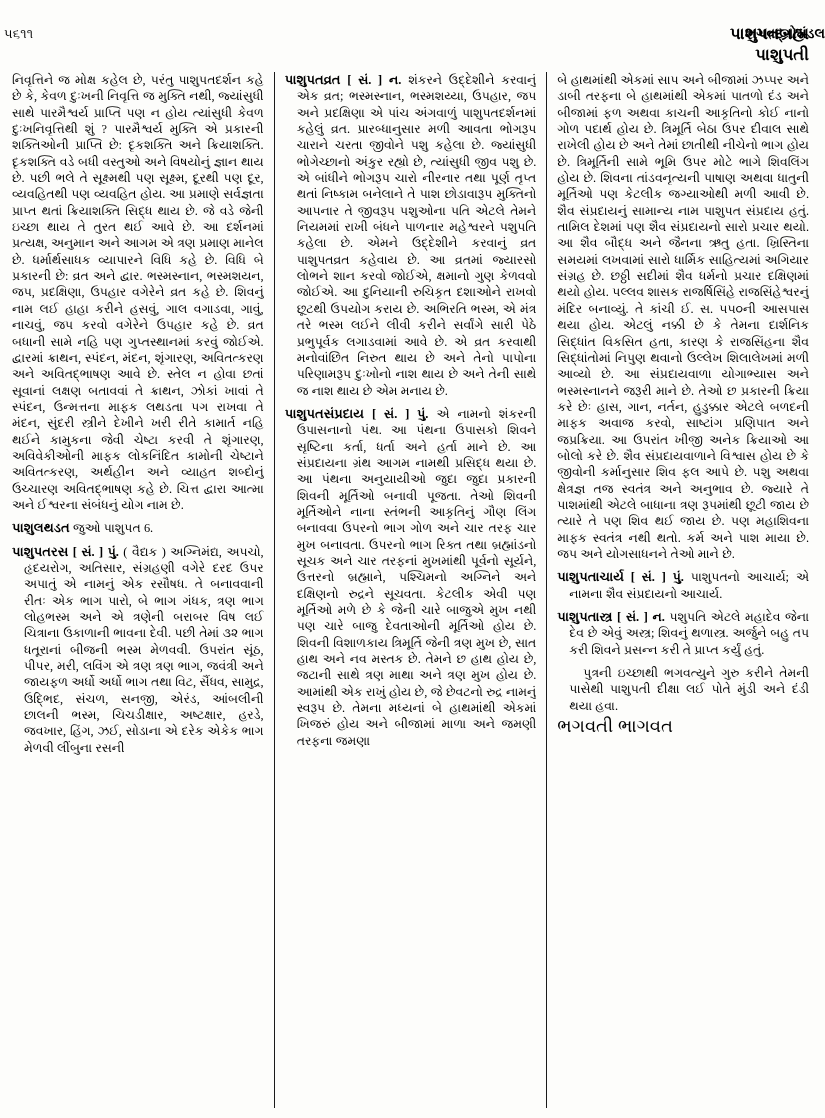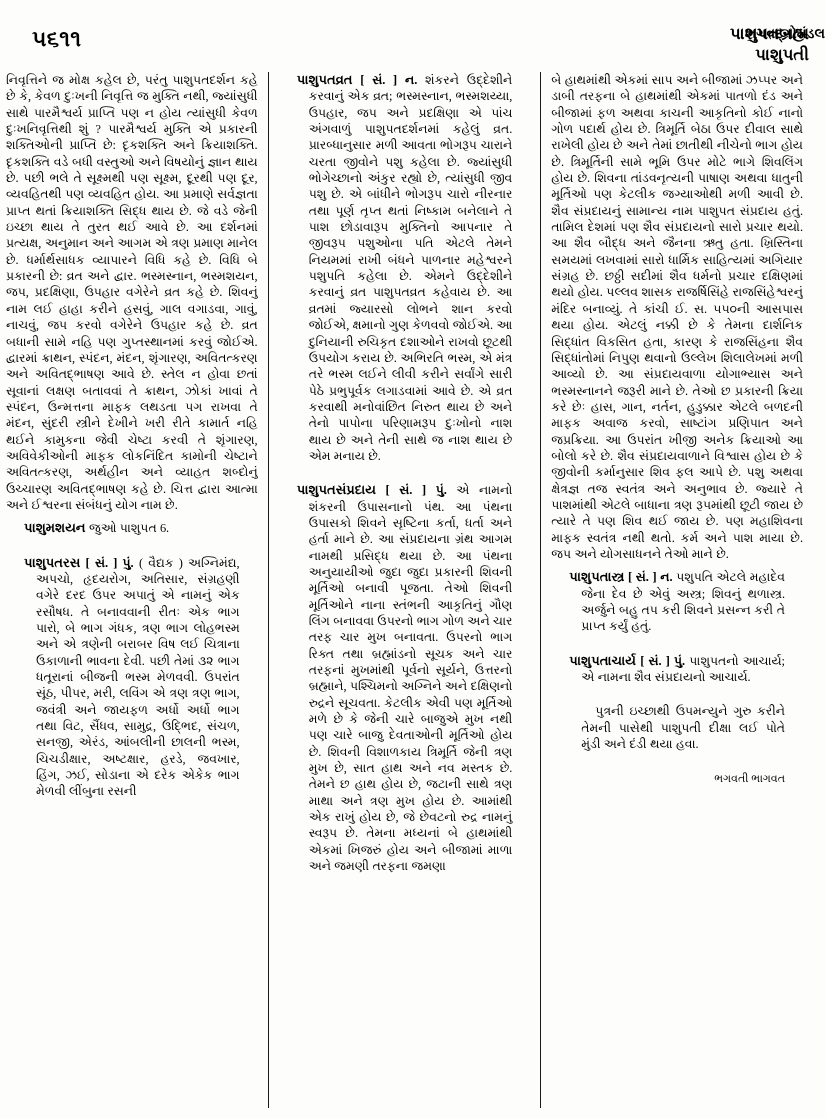--- a/index.html
+++ b/index.html
@@ -27,24 +27,24 @@
   
   .runhead {
     position: absolute;
     top: 26px;
     left: 0;
     right: 0;
     height: 46px;
   }
   .runhead .folio {
     position: absolute;
-    left: 32px;
+    left: 4px;
     top: 0;
-    font-weight: bold;
-    font-size: 22px;
+    font-weight: normal;
+    font-size: 13px;
     letter-spacing: 0.2px;
   }
   .runhead .booktitle {
     position: absolute;
     left: 0;
     right: 0;
     top: 0;
     text-align: right;
     font-weight: bold;
     font-size: 14px;
@@ -57,21 +57,21 @@
     font-weight: bold;
     font-size: 16.5px;
     line-height: 1.25;
   }
   .runhead .catchwords span { display: block; }
 
   
   .columns {
     position: absolute;
     top: 72px;
-    left: 6px;
+    left: 12px;
     width: 797px;
     height: 1036px;
     display: flex;
     align-items: flex-start;
   }
   .col {
     width: 252px;
     height: 1036px;
     overflow: hidden;
     font-size: 12.4px;
@@ -82,21 +82,21 @@
   }
   .rule {
     width: 1px;
     align-self: stretch;
     background: #1a1a1a;
     margin: 0 10px;
     flex: 0 0 1px;
     height: 1036px;
   }
   .col p {
-    margin: 18px;
+    margin: 0;
     padding: 0;
     text-indent: 0;
   }
   .col p.cont {
     margin: 0;
   }
   .col p.entry {
     margin-top: 7px;
     text-indent: -12px;
     padding-left: 12px;
@@ -107,22 +107,22 @@
     font-size: 13.1px;
   }
   .src {
     font-weight: bold;
   }
   .pos {
     font-weight: bold;
   }
   .col p.credit {
     margin-top: 4px;
-    text-align: right;
-    font-size: 11px;
+    text-align: left;
+    font-size: 18px;
   }
   .col p.hang {
     text-indent: 14px;
   }
 </style>
 </head>
 <body>
 
 <div id="page">
 
@@ -131,31 +131,31 @@
     <div class="booktitle">ભગવદ્ગોમંડલ</div>
     <div class="catchwords">
       <span>પાશુપતબ્રહ્મ</span>
       <span>પાશુપતી</span>
     </div>
   </div>
 
   <div class="columns">
     <div class="col" id="col-1">
         <p class="cont">નિવૃત્તિને જ મોક્ષ કહેલ છે, પરંતુ પાશુપતદર્શન કહે છે કે, કેવળ દુઃખની નિવૃત્તિ જ મુક્તિ નથી, જ્યાંસુધી સાથે પારમૈશ્વર્ય પ્રાપ્તિ પણ ન હોય ત્યાંસુધી કેવળ દુઃખનિવૃત્તિથી શું ? પારમૈશ્વર્ય મુક્તિ એ પ્રકારની શક્તિઓની પ્રાપ્તિ છે: દૃકશક્તિ અને ક્રિયાશક્તિ. દૃકશક્તિ વડે બધી વસ્તુઓ અને વિષયોનું જ્ઞાન થાય છે. પછી ભલે તે સૂક્ષ્મથી પણ સૂક્ષ્મ, દૂરથી પણ દૂર, વ્યવહિતથી પણ વ્યવહિત હોય. આ પ્રમાણે સર્વજ્ઞતા પ્રાપ્ત થતાં ક્રિયાશક્તિ સિદ્ધ થાય છે. જે વડે જેની ઇચ્છા થાય તે તુરત થઈ આવે છે. આ દર્શનમાં પ્રત્યક્ષ, અનુમાન અને આગમ એ ત્રણ પ્રમાણ માનેલ છે. ધર્માર્થસાધક વ્યાપારને વિધિ કહે છે. વિધિ બે પ્રકારની છે: વ્રત અને દ્વાર. ભસ્મસ્નાન, ભસ્મશયન, જપ, પ્રદક્ષિણા, ઉપહાર વગેરેને વ્રત કહે છે. શિવનું નામ લઈ હાહા કરીને હસવું, ગાલ વગાડવા, ગાવું, નાચવું, જપ કરવો વગેરેને ઉપહાર કહે છે. વ્રત બધાની સામે નહિ પણ ગુપ્તસ્થાનમાં કરવું જોઈએ. દ્વારમાં ક્રાથન, સ્પંદન, મંદન, શૃંગારણ, અવિતત્કરણ અને અવિતદ્ભાષણ આવે છે. સ્તેલ ન હોવા છતાં સૂવાનાં લક્ષણ બતાવવાં તે ક્રાથન, ઝોકાં ખાવાં તે સ્પંદન, ઉન્મત્તના માફક લથડતા પગ રાખવા તે મંદન, સુંદરી સ્ત્રીને દેખીને ખરી રીતે કામાર્ત નહિ થઈને કામુકના જેવી ચેષ્ટા કરવી તે શૃંગારણ, અવિવેકીઓની માફક લોકનિંદિત કામોની ચેષ્ટાને અવિતત્કરણ, અર્થહીન અને વ્યાહત શબ્દોનું ઉચ્ચારણ અવિતદ્ભાષણ કહે છે. ચિત્ત દ્વારા આત્મા અને ઈશ્વરના સંબંધનું યોગ નામ છે.</p>
-        <p class="entry"><span class="hw">પાશુમશયન</span> <span>જુઓ પાશુપત 6.</span></p>
+        <p class="entry"><span class="hw">પાશુલથડત</span> <span>જુઓ પાશુપત 6.</span></p>
         <p class="entry"><span class="hw">પાશુપતરસ</span> <span class="src">[ સં. ]</span>  <span class="pos">પું.</span> <span>( વૈદ્યક ) અગ્નિમંદ્ય, અપચો, હૃદયરોગ, અતિસાર, સંગ્રહણી વગેરે દરદ ઉપર અપાતું એ નામનું એક રસૌષધ. તે બનાવવાની રીતઃ એક ભાગ પારો, બે ભાગ ગંધક, ત્રણ ભાગ લોહભસ્મ અને એ ત્રણેની બરાબર વિષ લઈ ચિત્રાના ઉકાળાની ભાવના દેવી. પછી તેમાં ૩૨ ભાગ ધતૂરાનાં બીજની ભસ્મ મેળવવી. ઉપરાંત સૂંઠ, પીપર, મરી, લવિંગ એ ત્રણ ત્રણ ભાગ, જવંત્રી અને જાયફળ અર્ધો અર્ધો ભાગ તથા વિટ, સૈંધવ, સામુદ્ર, ઉદ્ભિદ, સંચળ, સનજી, એરંડ, આંબલીની છાલની ભસ્મ, ચિચડીક્ષાર, અષ્ટક્ષાર, હરડે, જવખાર, હિંગ, ઝઈ, સોડાના એ દરેક એકેક ભાગ મેળવી લીંબુના રસની</span></p>
       </div>
     <div class="rule"></div>
     <div class="col" id="col-2">
         <p class="entry"><span class="hw">પાશુપતવ્રત</span> <span class="src">[ સં. ]</span>  <span class="pos">ન.</span> <span>શંકરને ઉદ્દેશીને કરવાનું એક વ્રત; ભસ્મસ્નાન, ભસ્મશય્યા, ઉપહાર, જપ અને પ્રદક્ષિણા એ પાંચ અંગવાળું પાશુપતદર્શનમાં કહેલું વ્રત. પ્રારબ્ધાનુસાર મળી આવતા ભોગરૂપ ચારાને ચરતા જીવોને પશુ કહેલા છે. જ્યાંસુધી ભોગેચ્છાનો અંકુર રહ્યો છે, ત્યાંસુધી જીવ પશુ છે. એ બાંધીને ભોગરૂપ ચારો નીરનાર તથા પૂર્ણ તૃપ્ત થતાં નિષ્કામ બનેલાને તે પાશ છોડાવારૂપ મુક્તિનો આપનાર તે જીવરૂપ પશુઓના પતિ એટલે તેમને નિયમમાં રાખી બંધને પાળનાર મહેશ્વરને પશુપતિ કહેલા છે. એમને ઉદ્દેશીને કરવાનું વ્રત પાશુપતવ્રત કહેવાય છે. આ વ્રતમાં જ્યારસો લોભને શાન કરવો જોઈએ, ક્ષમાનો ગુણ કેળવવો જોઈએ. આ દુનિયાની રુચિકૃત દશાઓને રાખવો છૂટથી ઉપયોગ કરાય છે. અભિરતિ ભસ્મ, એ મંત્ર તરે ભસ્મ લઈને લીવી કરીને સર્વાંગે સારી પેઠે પ્રભુપૂર્વક લગાડવામાં આવે છે. એ વ્રત કરવાથી મનોવાંછિત નિરુત થાય છે અને તેનો પાપોના પરિણામરૂપ દુઃખોનો નાશ થાય છે અને તેની સાથે જ નાશ થાય છે એમ મનાય છે.</span></p>
         <p class="entry"><span class="hw">પાશુપતસંપ્રદાય</span> <span class="src">[ સં. ]</span>  <span class="pos">પું.</span> <span>એ નામનો શંકરની ઉપાસનાનો પંથ. આ પંથના ઉપાસકો શિવને સૃષ્ટિના કર્તા, ધર્તા અને હર્તા માને છે. આ સંપ્રદાયના ગ્રંથ આગમ નામથી પ્રસિદ્ધ થયા છે. આ પંથના અનુયાયીઓ જુદા જુદા પ્રકારની શિવની મૂર્તિઓ બનાવી પૂજતા. તેઓ શિવની મૂર્તિઓને નાના સ્તંભની આકૃતિનું ગૌણ લિંગ બનાવવા ઉપરનો ભાગ ગોળ અને ચાર તરફ ચાર મુખ બનાવતા. ઉપરનો ભાગ રિક્ત તથા બ્રહ્માંડનો સૂચક અને ચાર તરફનાં મુખમાંથી પૂર્વનો સૂર્યને, ઉત્તરનો બ્રહ્માને, પશ્ચિમનો અગ્નિને અને દક્ષિણનો રુદ્રને સૂચવતા. કેટલીક એવી પણ મૂર્તિઓ મળે છે કે જેની ચારે બાજુએ મુખ નથી પણ ચારે બાજુ દેવતાઓની મૂર્તિઓ હોય છે. શિવની વિશાળકાય ત્રિમૂર્તિ જેની ત્રણ મુખ છે, સાત હાથ અને નવ મસ્તક છે. તેમને છ હાથ હોય છે, જટાની સાથે ત્રણ માથા અને ત્રણ મુખ હોય છે. આમાંથી એક રાખું હોય છે, જે છેવટનો રુદ્ર નામનું સ્વરૂપ છે. તેમના મધ્યનાં બે હાથમાંથી એકમાં ખિજરું હોય અને બીજામાં માળા અને જમણી તરફના જમણા</span></p>
       </div>
     <div class="rule"></div>
     <div class="col" id="col-3">
         <p class="cont">બે હાથમાંથી એકમાં સાપ અને બીજામાં ઝપ્પર અને ડાબી તરફના બે હાથમાંથી એકમાં પાતળો દંડ અને બીજામાં ફળ અથવા કાચની આકૃતિનો કોઈ નાનો ગોળ પદાર્થ હોય છે. ત્રિમૂર્તિ બેઠા ઉપર દીવાલ સાથે રાખેલી હોય છે અને તેમાં છાતીથી નીચેનો ભાગ હોય છે. ત્રિમૂર્તિની સામે ભૂમિ ઉપર મોટે ભાગે શિવલિંગ હોય છે. શિવના તાંડવનૃત્યની પાષાણ અથવા ધાતુની મૂર્તિઓ પણ કેટલીક જગ્યાઓથી મળી આવી છે. શૈવ સંપ્રદાયનું સામાન્ય નામ પાશુપત સંપ્રદાય હતું. તામિલ દેશમાં પણ શૈવ સંપ્રદાયનો સારો પ્રચાર થયો. આ શૈવ બૌદ્ધ અને જૈનના ઋતુ હતા. ખ્રિસ્તિના સમયમાં લખવામાં સારો ધાર્મિક સાહિત્યમાં અગિયાર સંગ્રહ છે. છઠ્ઠી સદીમાં શૈવ ધર્મનો પ્રચાર દક્ષિણમાં થયો હોય. પલ્લવ શાસક રાજર્ષિસિંહે રાજસિંહેશ્વરનું મંદિર બનાવ્યું. તે કાંચી ઈ. સ. ૫૫૦ની આસપાસ થયા હોય. એટલું નક્કી છે કે તેમના દાર્શનિક સિદ્ધાંત વિકસિત હતા, કારણ કે રાજસિંહના શૈવ સિદ્ધાંતોમાં નિપુણ થવાનો ઉલ્લેખ શિલાલેખમાં મળી આવ્યો છે. આ સંપ્રદાયવાળા યોગાભ્યાસ અને ભસ્મસ્નાનને જરૂરી માને છે. તેઓ છ પ્રકારની ક્રિયા કરે છેઃ હાસ, ગાન, નર્તન, હુડુક્કાર એટલે બળદની માફક અવાજ કરવો, સાષ્ટાંગ પ્રણિપાત અને જપ્રક્રિયા. આ ઉપરાંત ખીજી અનેક ક્રિયાઓ આ બોલો કરે છે. શૈવ સંપ્રદાયવાળાને વિશ્વાસ હોય છે કે જીવોની કર્માનુસાર શિવ ફલ આપે છે. પશુ અથવા ક્ષેત્રજ્ઞ તજ સ્વતંત્ર અને અનુભાવ છે. જ્યારે તે પાશમાંથી એટલે બાધાના ત્રણ રૂપમાંથી છૂટી જાય છે ત્યારે તે પણ શિવ થઈ જાય છે. પણ મહાશિવના માફક સ્વતંત્ર નથી થતો. કર્મ અને પાશ માયા છે. જપ અને યોગસાધનને તેઓ માને છે.</p>
+        <p class="entry"><span class="hw">પાશુપતાચાર્ય</span> <span class="src">[ સં. ]</span>  <span class="pos">પું.</span> <span>પાશુપતનો આચાર્ય; એ નામના શૈવ સંપ્રદાયનો આચાર્ય.</span></p>
         <p class="entry"><span class="hw">પાશુપતાસ્ત્ર</span> <span class="src">[ સં. ]</span>  <span class="pos">ન.</span> <span>પશુપતિ એટલે મહાદેવ જેના દેવ છે એવું અસ્ત્ર; શિવનું થળાસ્ત્ર. અર્જુને બહુ તપ કરી શિવને પ્રસન્ન કરી તે પ્રાપ્ત કર્યું હતું.</span></p>
-        <p class="entry"><span class="hw">પાશુપતાચાર્ય</span> <span class="src">[ સં. ]</span>  <span class="pos">પું.</span> <span>પાશુપતનો આચાર્ય; એ નામના શૈવ સંપ્રદાયનો આચાર્ય.</span></p>
-        <p class="entry hang">પુત્રની ઇચ્છાથી ઉપમન્યુને ગુરુ કરીને તેમની પાસેથી પાશુપતી દીક્ષા લઈ પોતે મુંડી અને દંડી થયા હવા.</p>
+        <p class="entry hang">પુત્રની ઇચ્છાથી ભગવત્યુને ગુરુ કરીને તેમની પાસેથી પાશુપતી દીક્ષા લઈ પોતે મુંડી અને દંડી થયા હવા.</p>
         <p class="credit">ભગવતી ભાગવત</p>
       </div>
   </div>
 
 </div>
 
 </body></html>

